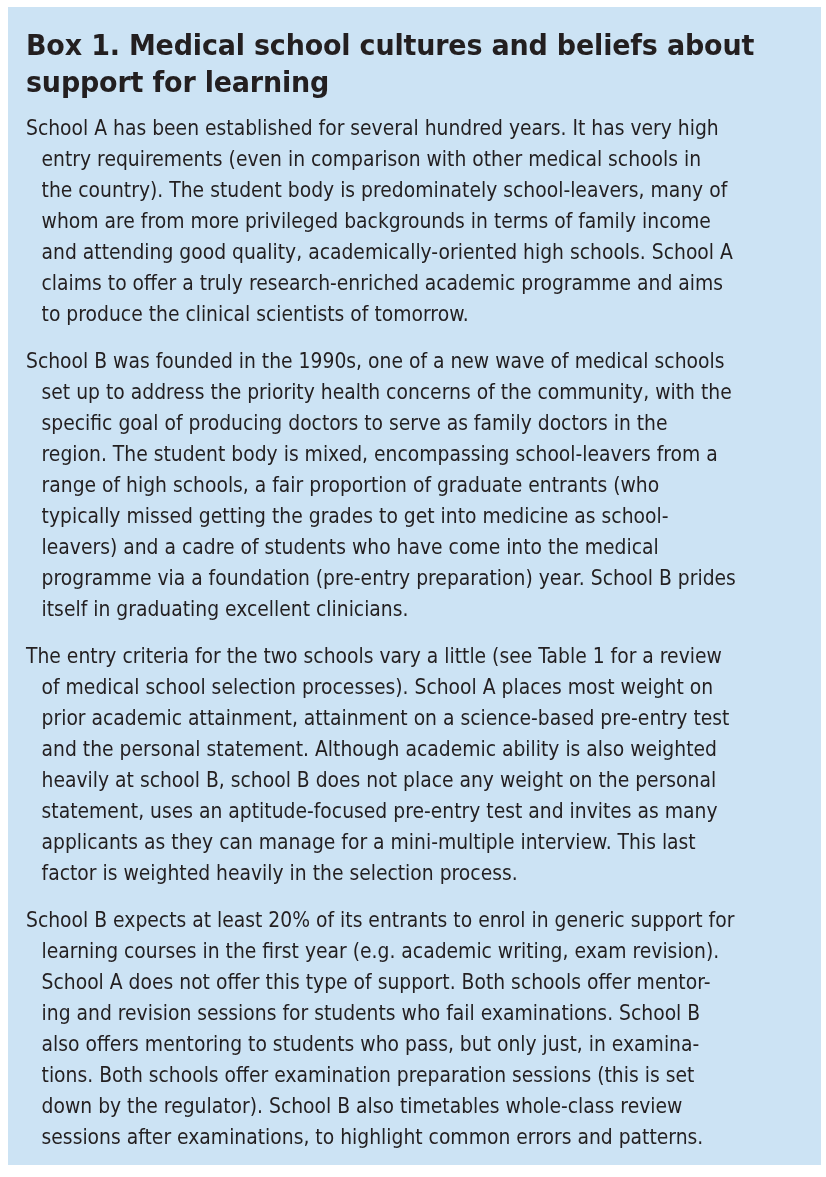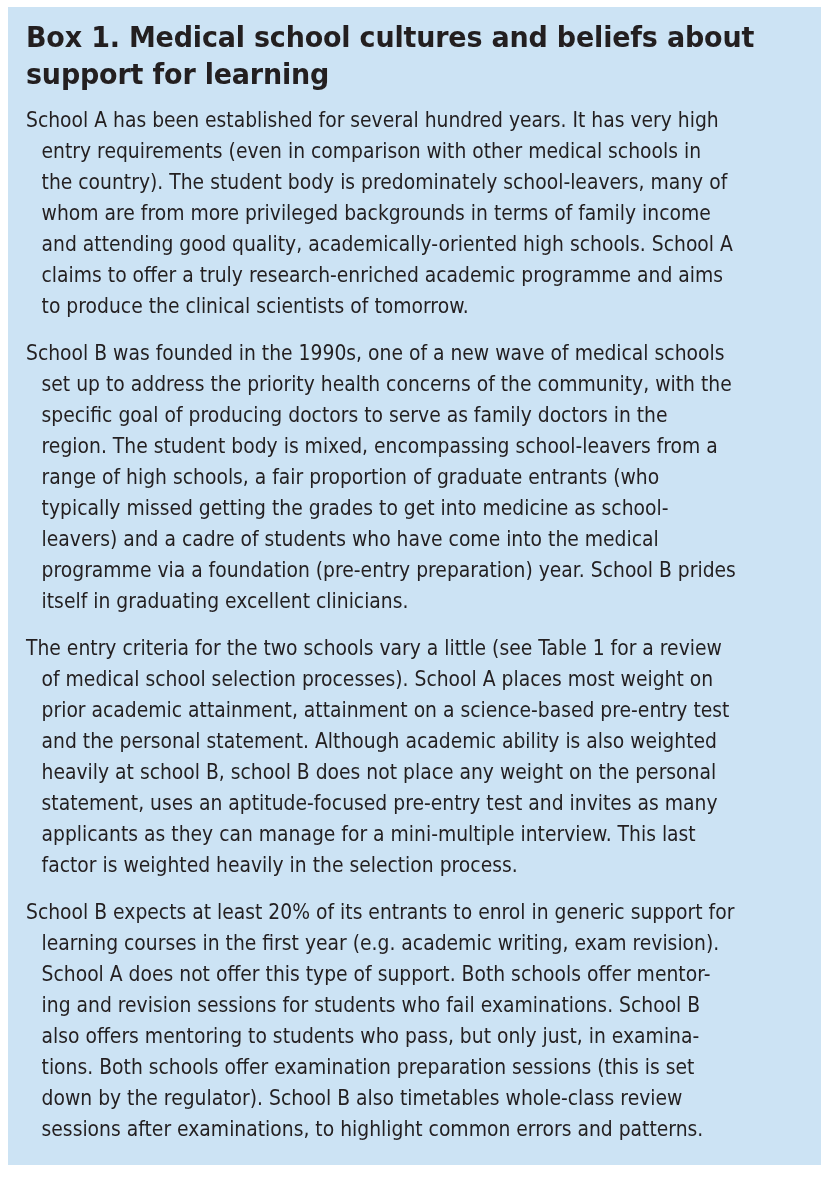--- a/index.html
+++ b/index.html
@@ -3,21 +3,21 @@
   <meta charset="utf-8">
   <style>
     html, body { margin: 0; padding: 0; background: #ffffff; }
     body { width: 826px; height: 1177px; position: relative; overflow: hidden; }
     .box {
       position: absolute;
       left: 8px; top: 7px;
       width: 813px; height: 1158px;
       background: #cce3f4;
       box-sizing: border-box;
-      padding: 12px 16px 0 18px;
+      padding: 20px 16px 0 18px;
       color: #231f20;
     }
     .title {
       font-family: "DejaVu Sans", sans-serif;
       font-weight: bold;
       font-size: 29px;
       line-height: 37px;
       letter-spacing: -0.2px;
       margin: 0 0 12px 0;
       transform: scaleX(0.93);

